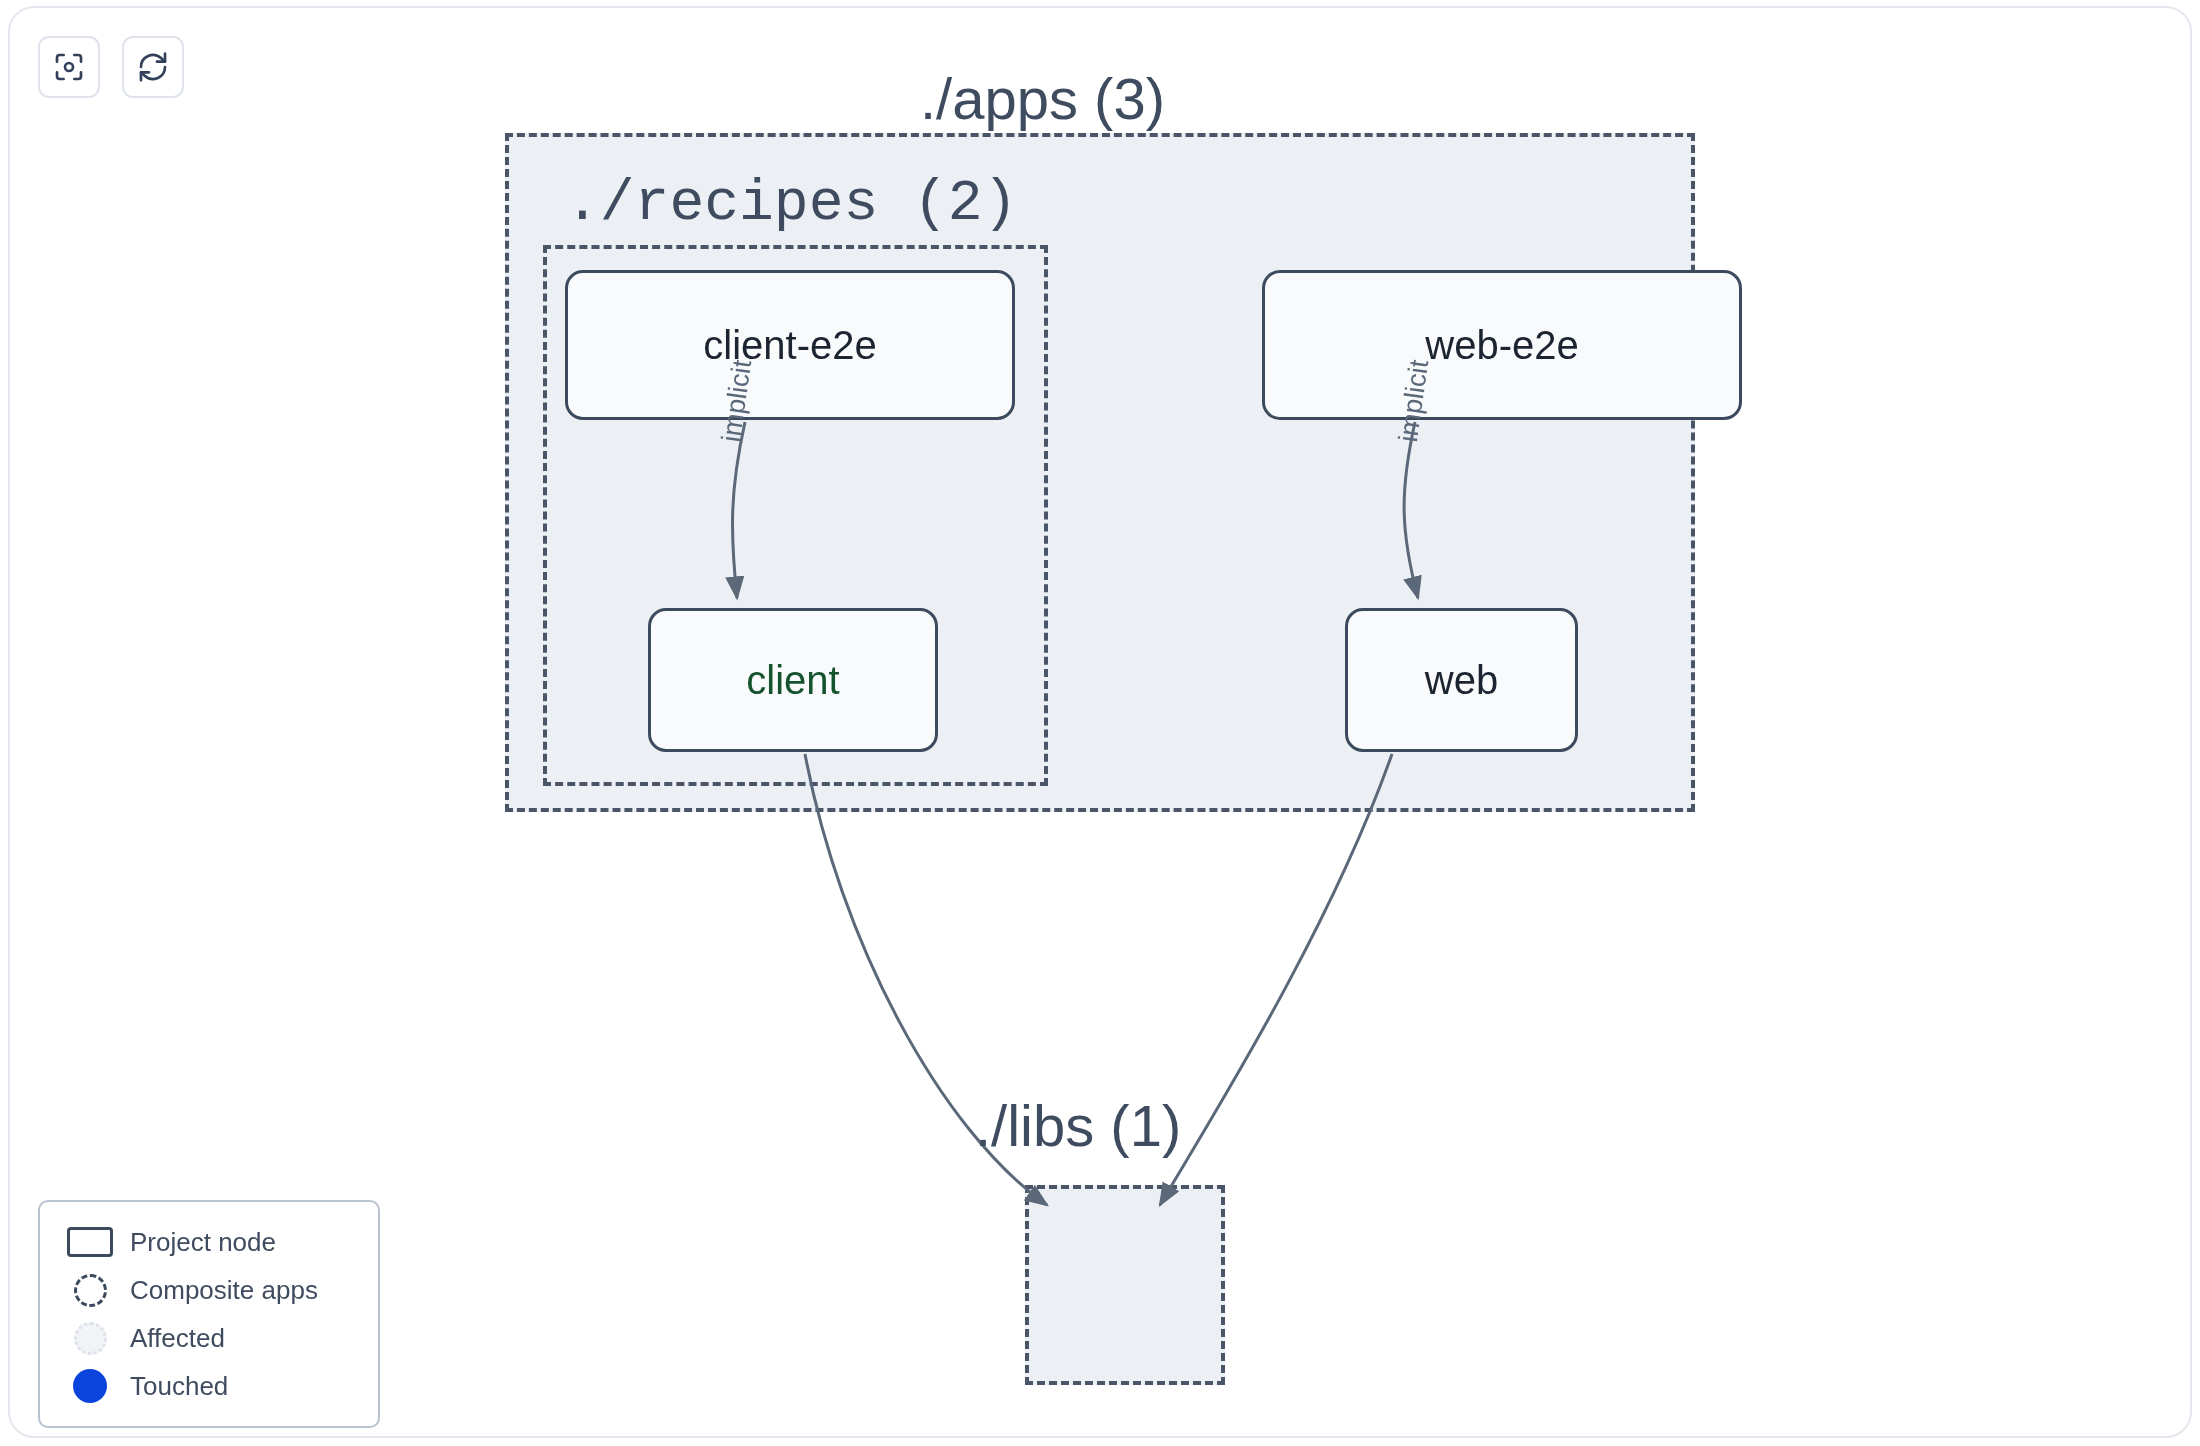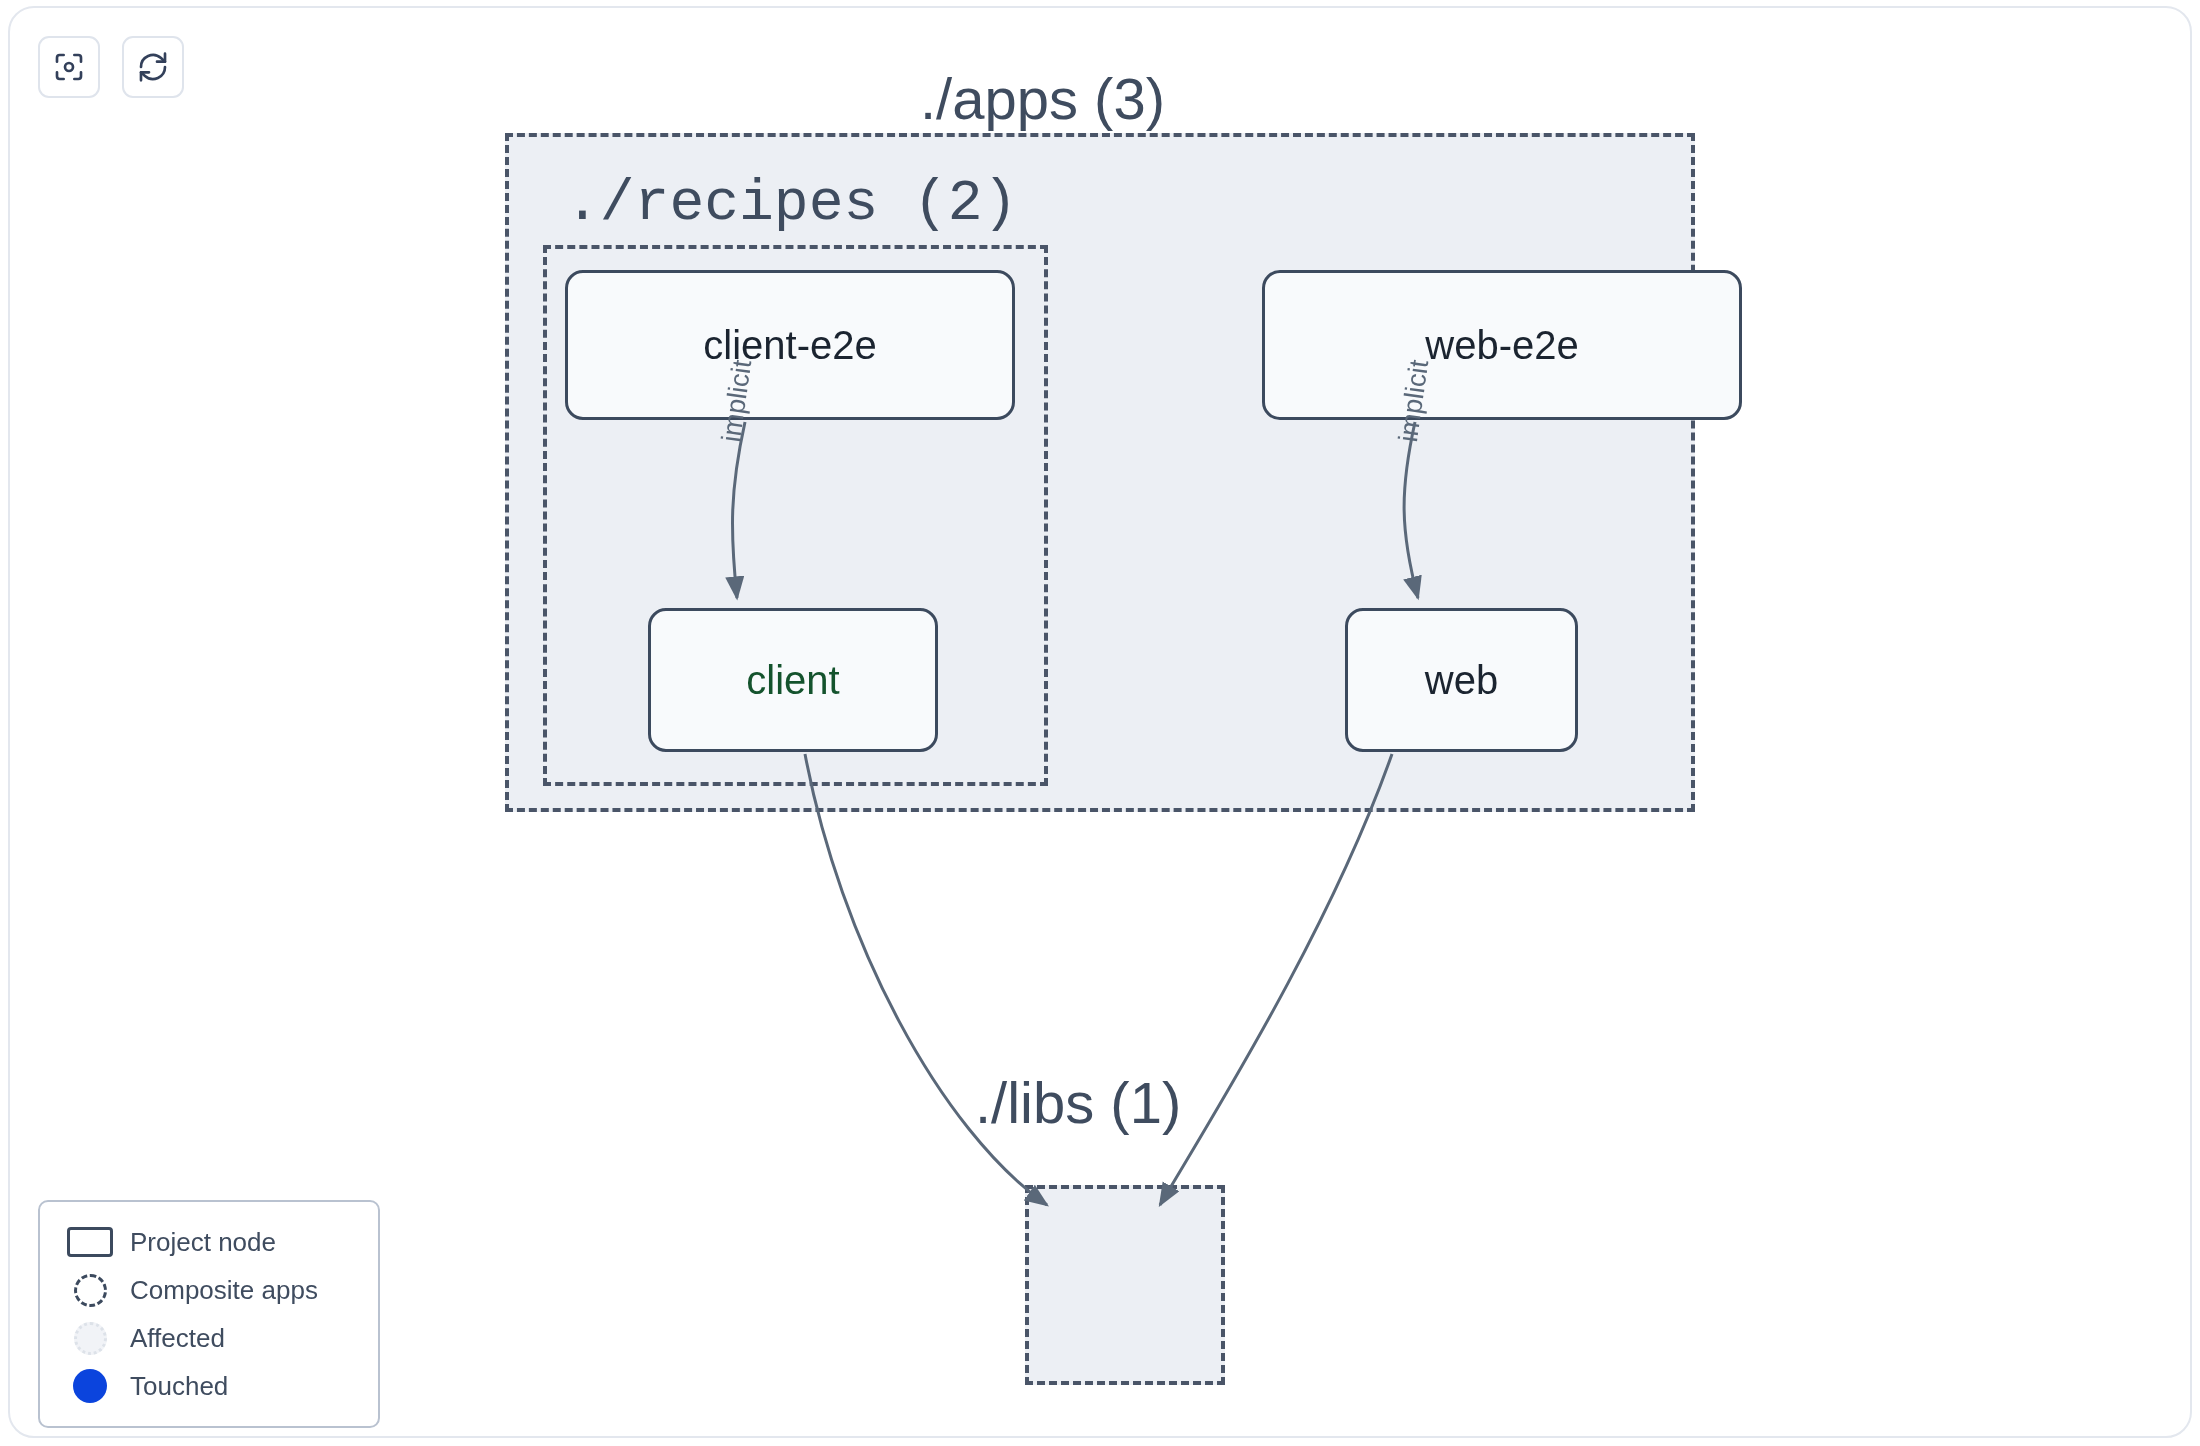--- a/index.html
+++ b/index.html
@@ -227,21 +227,21 @@
 
     <path d="M 1415 422 C 1400 490, 1400 530, 1418 598" fill="none" stroke="#5a6879" stroke-width="3" marker-end="url(#arrowhead)"></path>
 
     <path d="M 805 754 C 840 940, 940 1130, 1047 1205" fill="none" stroke="#5a6879" stroke-width="3" marker-end="url(#arrowhead)"></path>
 
     <path d="M 1392 754 C 1330 930, 1210 1120, 1160 1205" fill="none" stroke="#5a6879" stroke-width="3" marker-end="url(#arrowhead)"></path>
   </svg>
 
   <div class="group-label" id="label-apps" style="left: 920px; top: 70px; color: rgb(63, 76, 95);">./apps (3)</div>
   <div class="group-label" id="label-recipes" style="left: 565px; top: 175px; color: rgb(63, 76, 95); font-family: Liberation Mono, monospace;">./recipes (2)</div>
-  <div class="group-label" id="label-libs" style="left: 975px; top: 1074px; color: rgb(63, 76, 95);">./libs (1)</div>
+  <div class="group-label" id="label-libs" style="left: 975px; top: 1097px; color: rgb(63, 76, 95);">./libs (1)</div>
 
   <div class="node" id="node-client-e2e" style="left: 565px; top: 270px; width: 450px; height: 150px; background: rgb(248, 250, 252); color: rgb(27, 36, 48); border-color: rgb(60, 74, 94);">client-e2e</div>
   <div class="node" id="node-web-e2e" style="left: 1262px; top: 270px; width: 480px; height: 150px; background: rgb(248, 250, 252); color: rgb(27, 36, 48); border-color: rgb(60, 74, 94);">web-e2e</div>
   <div class="node" id="node-client" style="left: 648px; top: 608px; width: 290px; height: 144px; background: rgb(248, 250, 252); color: #14532d; border-color: rgb(60, 74, 94);">client</div>
   <div class="node" id="node-web" style="left: 1345px; top: 608px; width: 233px; height: 144px; background: rgb(248, 250, 252); color: rgb(27, 36, 48); border-color: rgb(60, 74, 94);">web</div>
 
   <div class="edge-label" id="edge-label-0" style="left: 718px; top: 440px; transform: rotate(-82deg); color: rgb(90, 104, 121);">implicit</div>
   <div class="edge-label" id="edge-label-1" style="left: 1395px; top: 440px; transform: rotate(-82deg); color: rgb(90, 104, 121);">implicit</div>
 
   <div class="legend">

